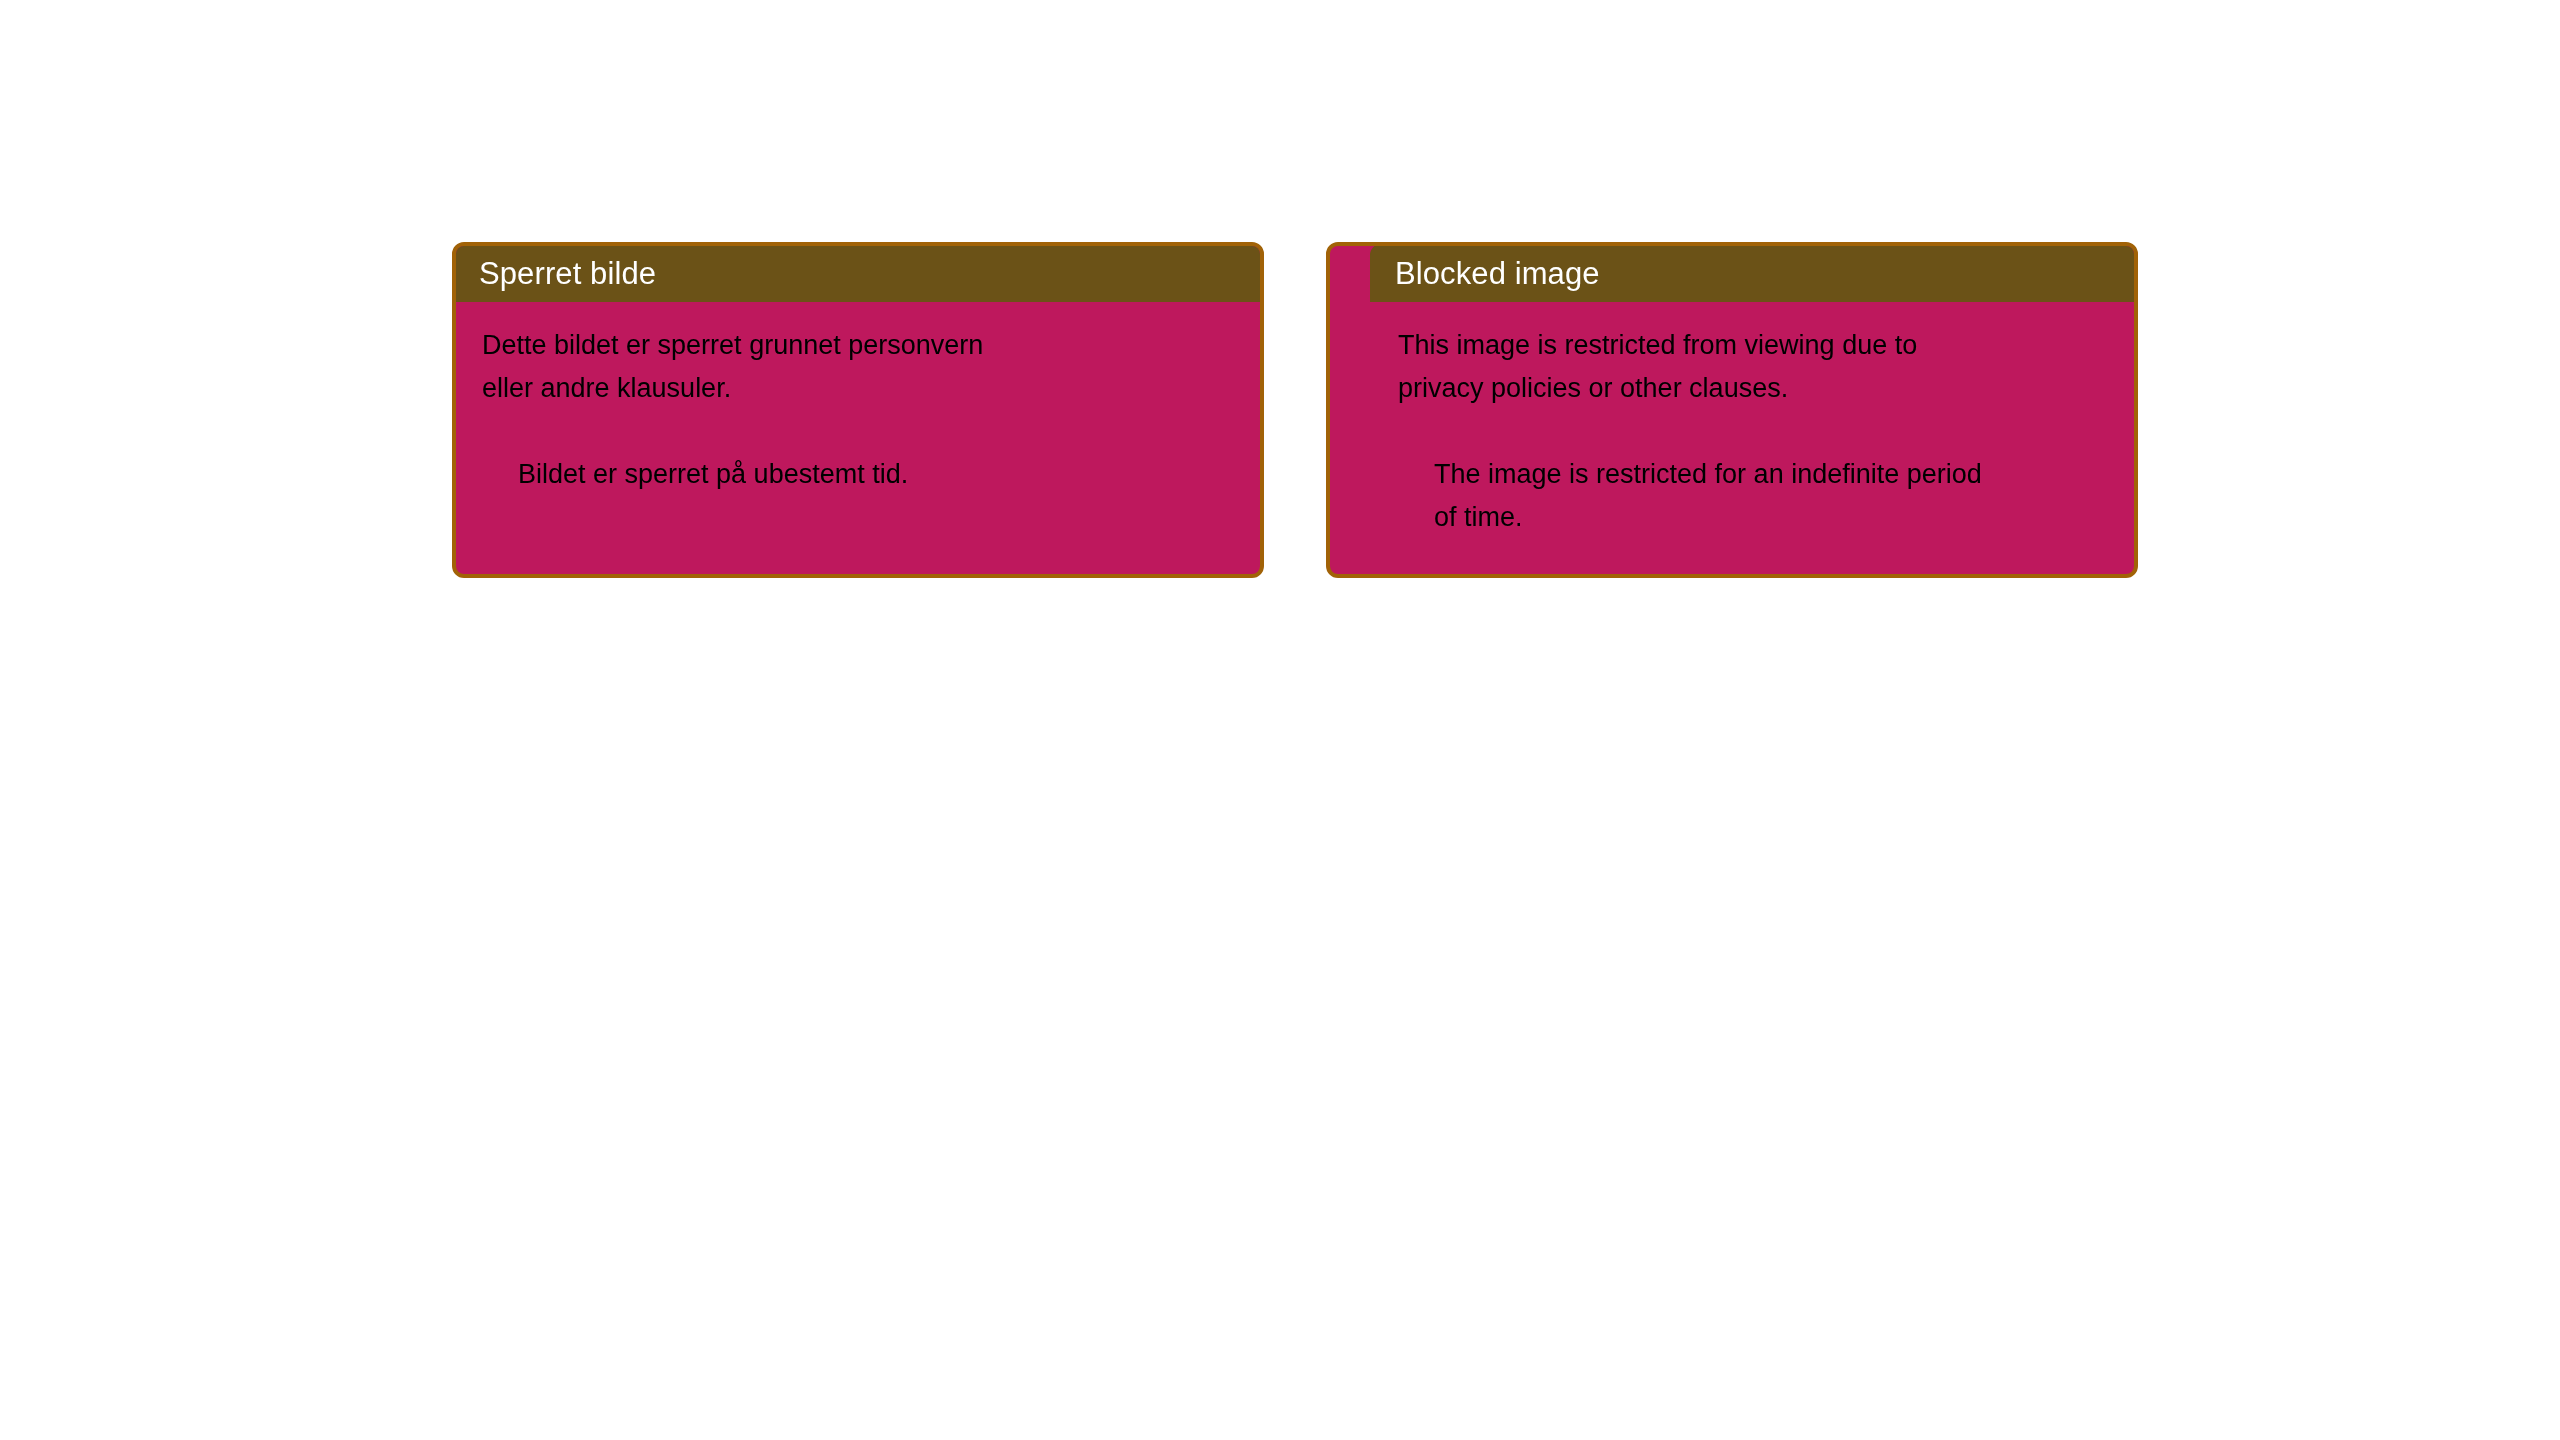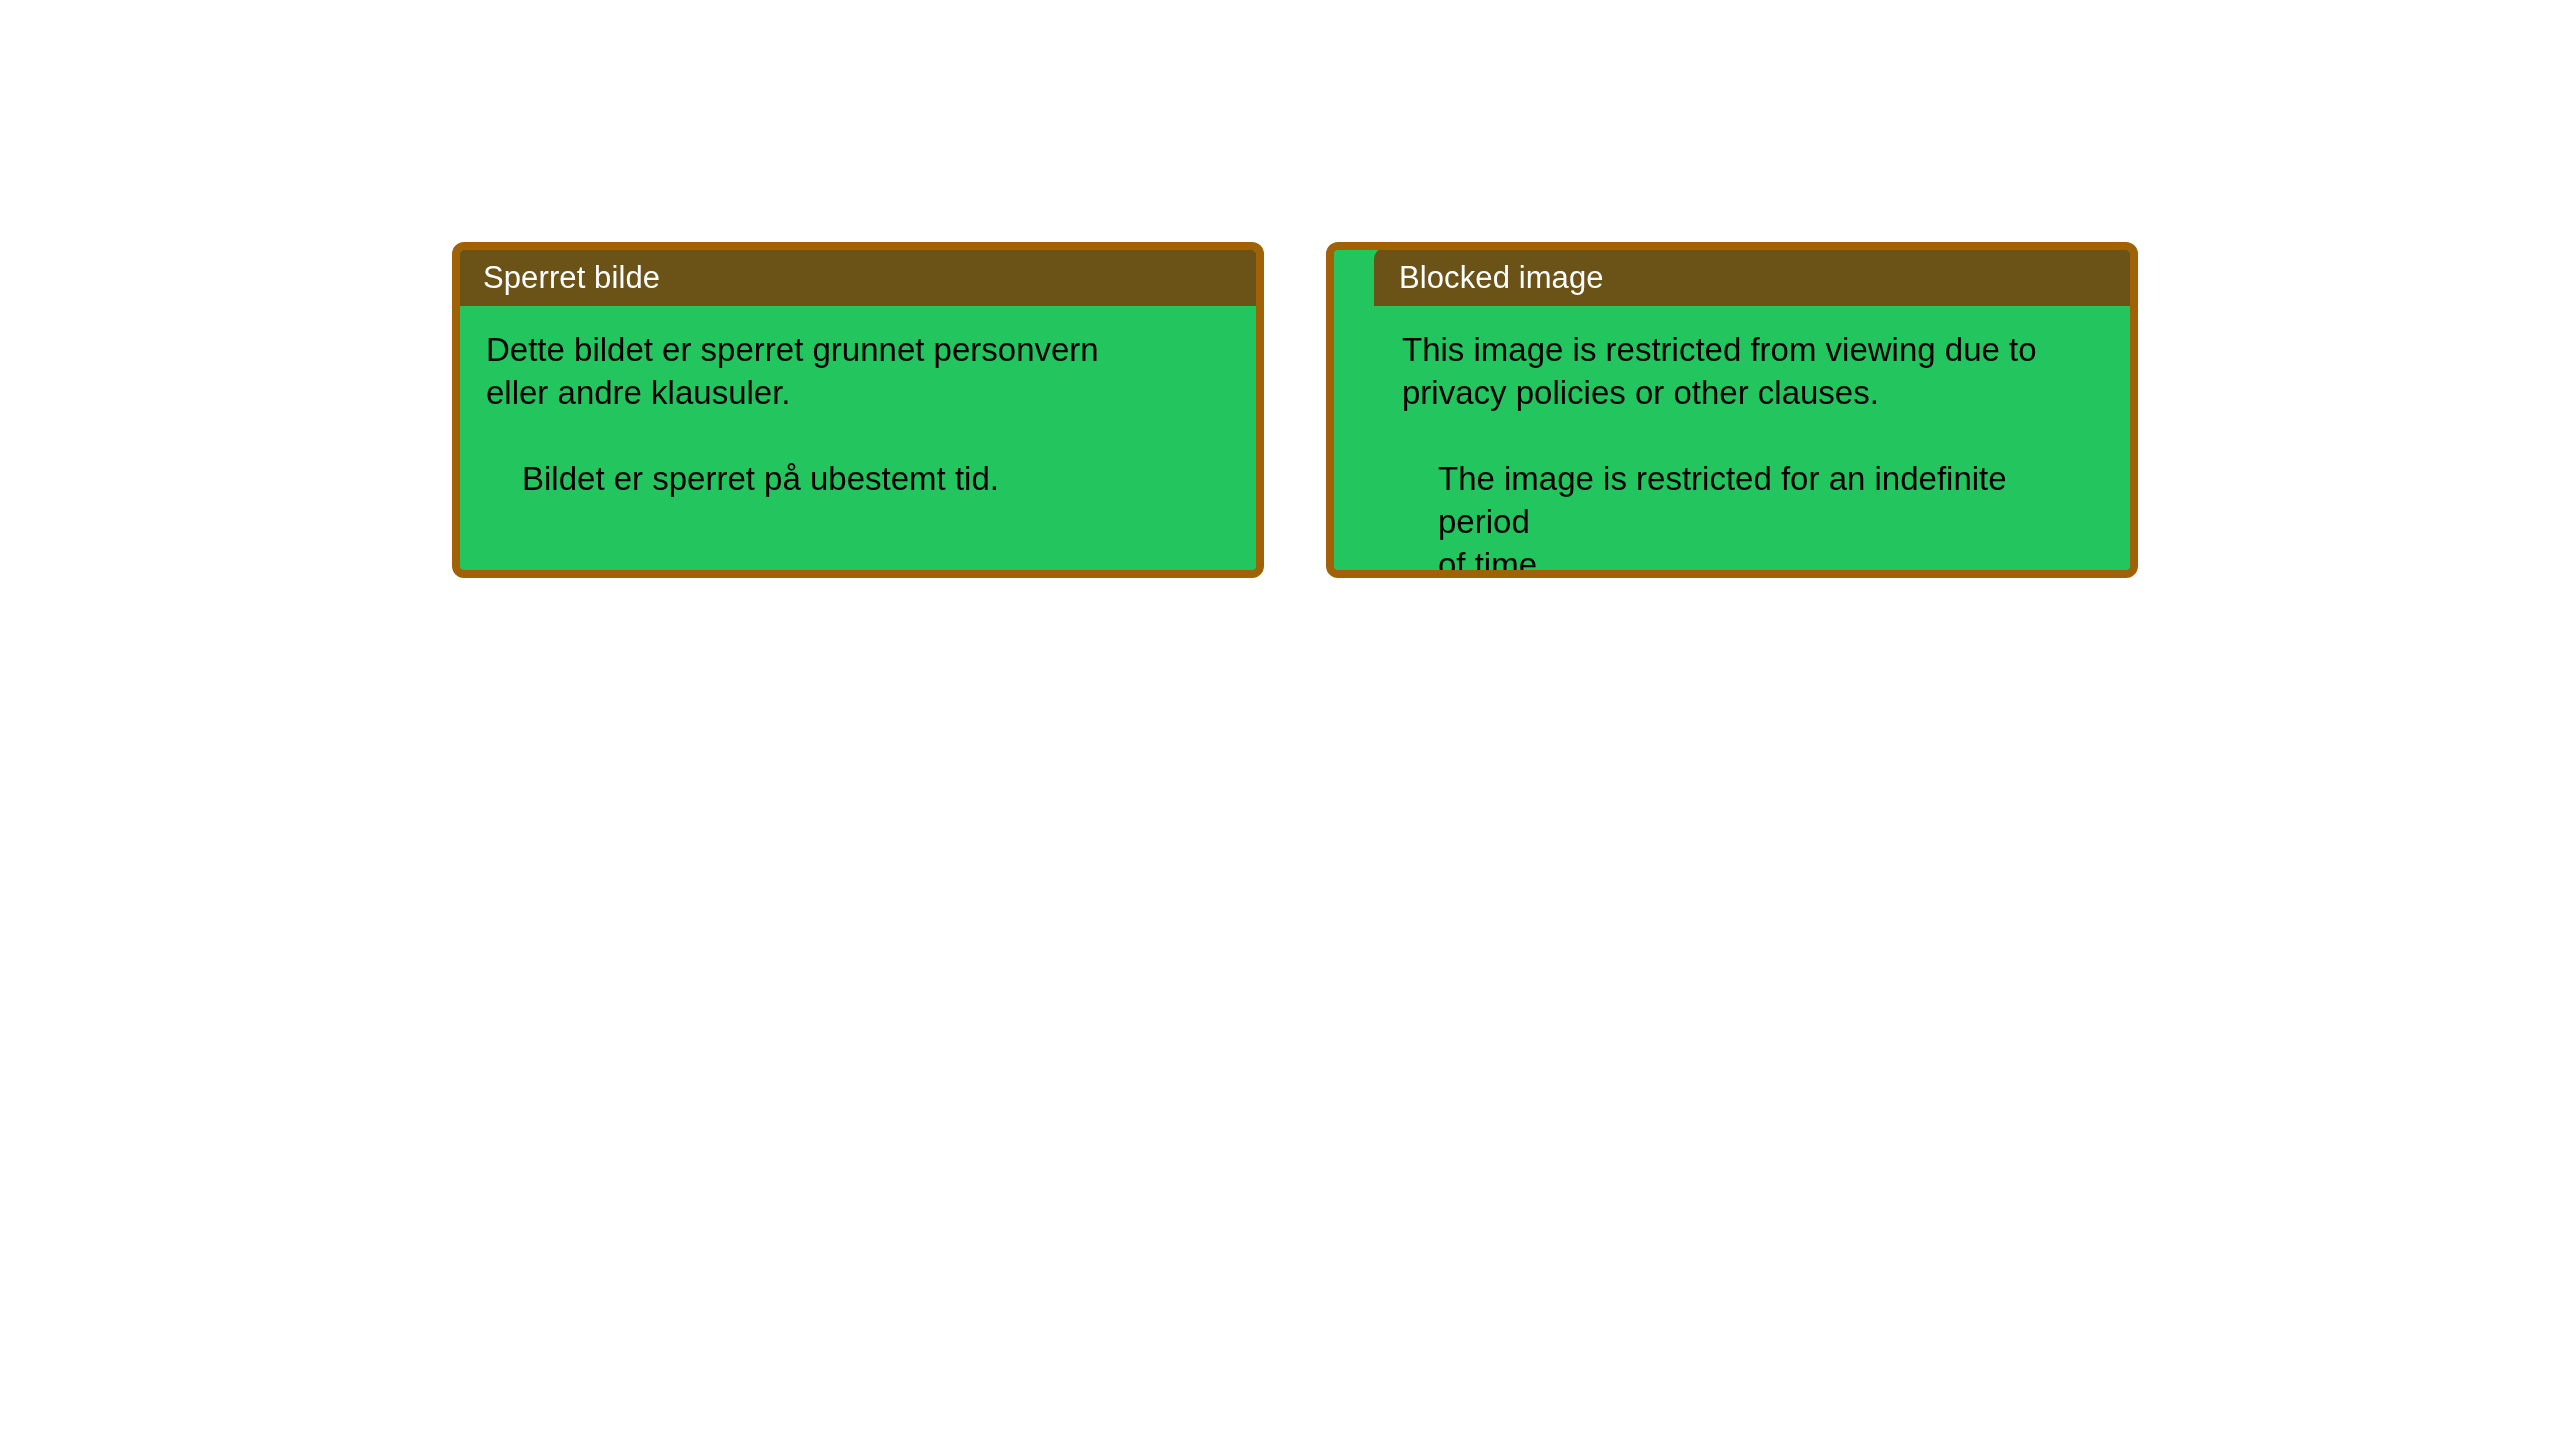--- a/index.html
+++ b/index.html
@@ -19,22 +19,22 @@
     position: absolute;
     left: 0;
     top: 0;
     width: 2560px;
     height: 1440px;
   }
 
   .notice-card {
     position: absolute;
     top: 242px;
-    background: #22c55e;
-    border: 8px solid #a16207;
+    background: #be185d;
+    border: 4px solid #a16207;
     border-radius: 12px;
     box-sizing: border-box;
     overflow: hidden;
   }
 
   #card-no  { left: 452px;  width: 812px;  height: 336px; }
   #card-en  { left: 1326px; width: 812px;  height: 336px; padding-left: 42px; }
 
   .card-header {
     background: #6b5217;
@@ -57,21 +57,21 @@
     white-space: nowrap;
   }
 
   .card-body {
     padding: 22px 26px 0 26px;
     box-sizing: border-box;
   }
 
   .card-paragraph {
     color: #000000;
-    font-size: 33px;
+    font-size: 27px;
     line-height: 43px;
     margin: 0;
     white-space: pre-line;
   }
 
   .card-paragraph + .card-paragraph {
     margin-top: 43px;
     margin-left: 36px;
   }
 </style>

